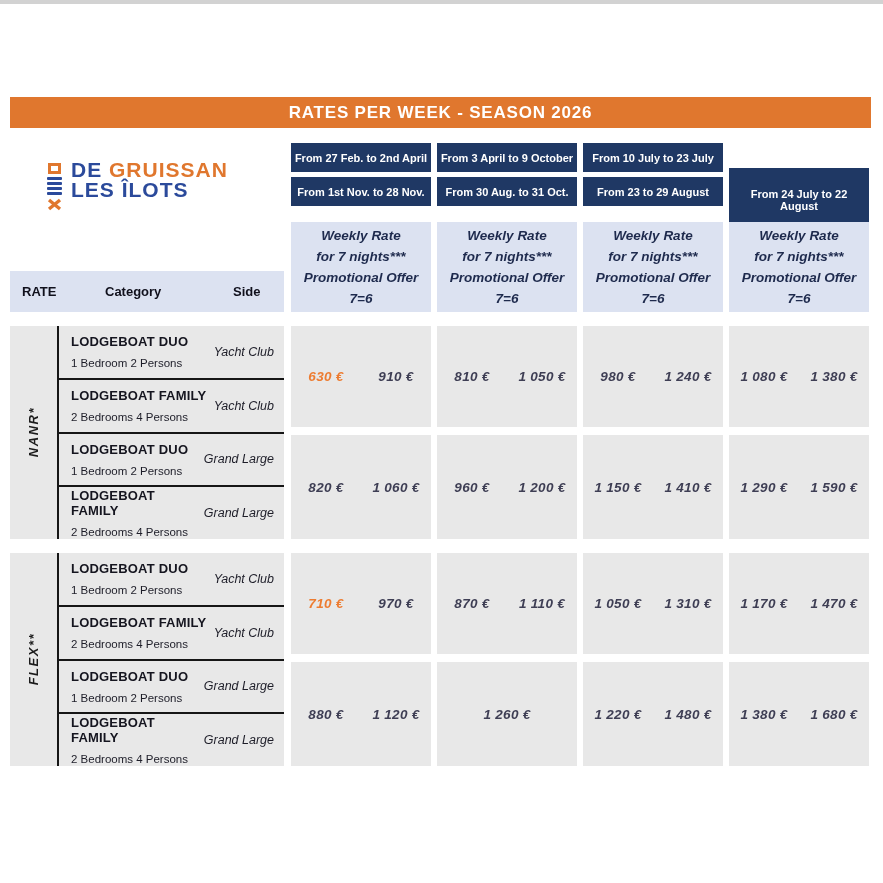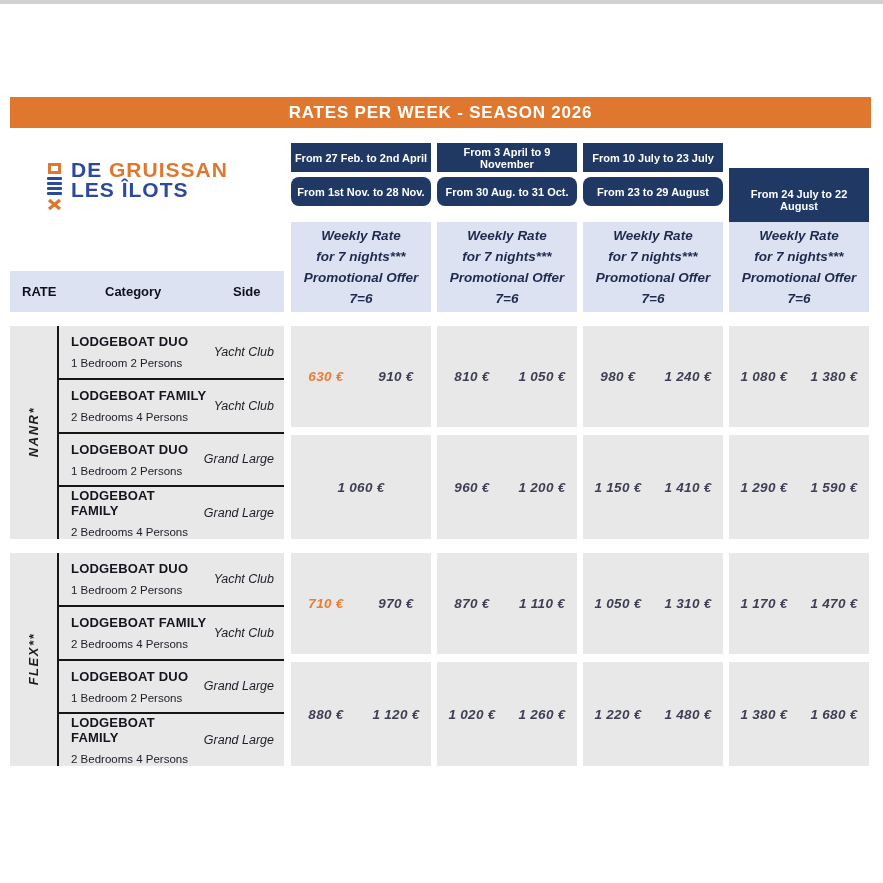--- a/index.html
+++ b/index.html
@@ -24,21 +24,21 @@
   .logo-accent{color:#E0772E;}
 
   
   .col-0{left:291px;}.col-1{left:437px;}.col-2{left:583px;}.col-3{left:729px;}
 
   
   .period{position:absolute;width:140px;height:29px;background:#1F3864;color:#ffffff;
           display:flex;align-items:center;justify-content:center;text-align:center;
           font-size:11px;font-weight:700;}
   .row-a{top:143px;}
-  .row-b{top:177px;border-radius:8px;}
+  .row-b{top:177px;}
   .merged{top:143px;height:63px;padding:0 3px;box-sizing:border-box;margin-top:25px;}
 
   
   .weekly{position:absolute;top:222px;width:140px;height:90px;background:#DCE2F1;
           display:flex;flex-direction:column;align-items:center;justify-content:center;
           font-style:italic;font-weight:600;font-size:13.5px;line-height:21px;color:#1E2A4D;}
 
   
   .theader{position:absolute;left:10px;top:271px;width:274px;height:41px;background:#DCE2F1;}
   .theader span{position:absolute;top:0;height:41px;display:flex;align-items:center;
@@ -99,21 +99,21 @@
       </svg>
     </div>
     <div class="logo-text">
       <div><span>DE</span> <span class="logo-accent">GRUISSAN</span></div>
       <div>LES ÎLOTS</div>
     </div>
   </div>
 
   <div class="period row-a col-0">From 27 Feb. to 2nd April</div>
   <div class="period row-b col-0">From 1st Nov. to 28 Nov.</div>
-  <div class="period row-a col-1">From 3 April to 9 November</div>
+  <div class="period row-a col-1">From 3 April to 9 October</div>
   <div class="period row-b col-1">From 30 Aug. to 31 Oct.</div>
   <div class="period row-a col-2">From 10 July to 23 July</div>
   <div class="period row-b col-2">From 23 to 29 August</div>
   <div class="period merged col-3">From 24 July to 22 August</div>
 
   <div class="weekly col-0">
     <div>Weekly Rate</div>
     <div>for 7 nights***</div>
     <div>Promotional Offer</div>
     <div>7=6</div>
@@ -180,20 +180,21 @@
       </div>
     </div>
 
     <div class="pcol col-0">
       <div class="pblock pblock-a">
         <div class="pcell hl">630 €</div>
         <div class="pdiv"></div>
         <div class="pcell">910 €</div>
       </div>
       <div class="pblock pblock-b">
+        <div class="pcell">820 €</div>
         <div class="pdiv"></div>
         <div class="pcell">1 060 €</div>
       </div>
     </div>
     <div class="pcol col-1">
       <div class="pblock pblock-a">
         <div class="pcell">810 €</div>
         <div class="pdiv"></div>
         <div class="pcell">1 050 €</div>
       </div>
@@ -278,21 +279,20 @@
         <div class="pcell">1 120 €</div>
       </div>
     </div>
     <div class="pcol col-1">
       <div class="pblock pblock-a">
         <div class="pcell">870 €</div>
         <div class="pdiv"></div>
         <div class="pcell">1 110 €</div>
       </div>
       <div class="pblock pblock-b">
-        <div class="pcell">1 020 €</div>
         <div class="pdiv"></div>
         <div class="pcell">1 260 €</div>
       </div>
     </div>
     <div class="pcol col-2">
       <div class="pblock pblock-a">
         <div class="pcell">1 050 €</div>
         <div class="pdiv"></div>
         <div class="pcell">1 310 €</div>
       </div>

